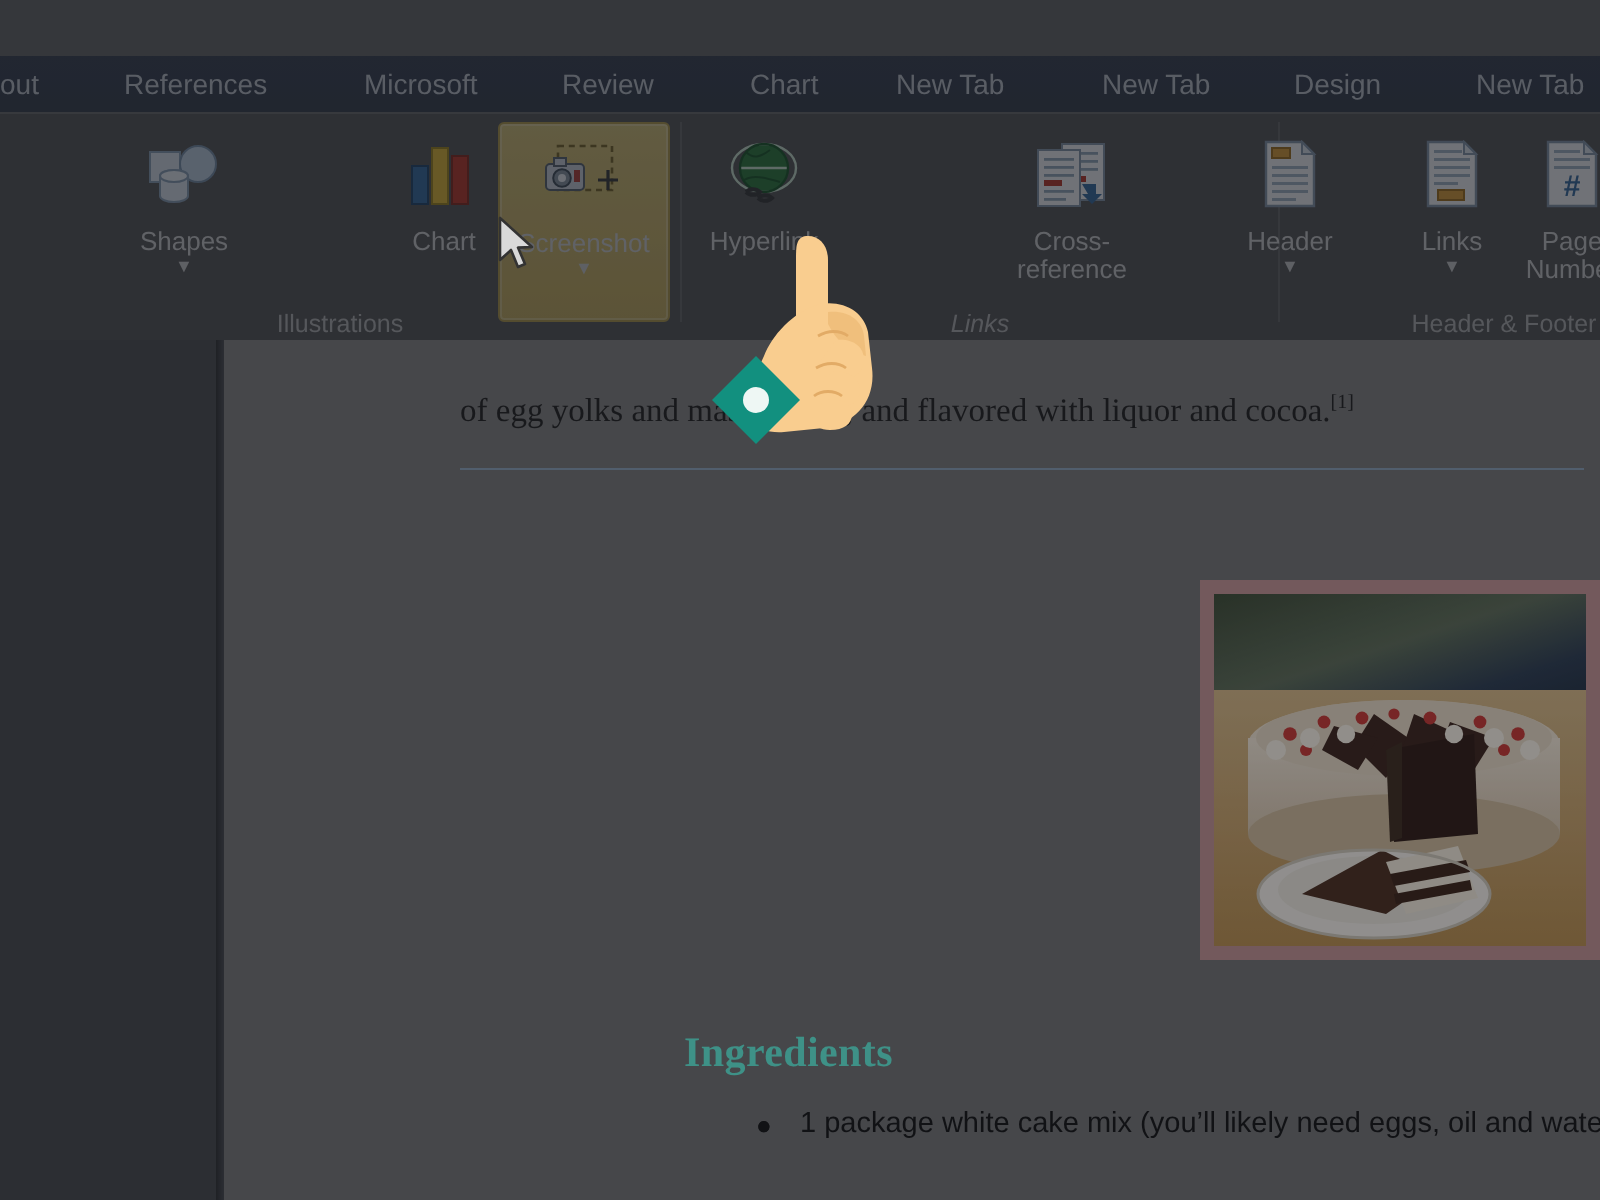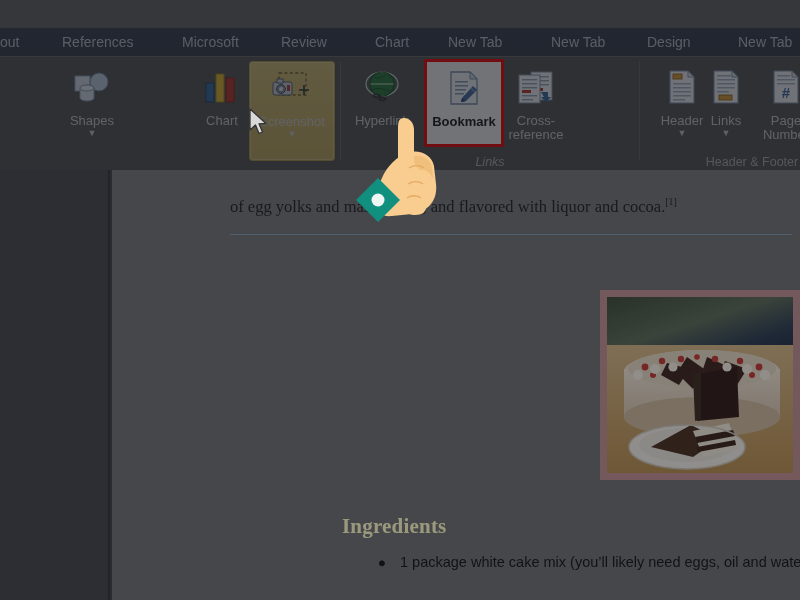--- a/index.html
+++ b/index.html
@@ -93,21 +93,21 @@
     background:#b98a8a;padding:7px;box-sizing:border-box;
   }
   .cake{
     position:relative;width:100%;height:100%;overflow:hidden;
     background:#6a5a4a;
   }
 
   .heading{
     position:absolute;left:230px;top:344px;
     font-family:"Liberation Serif", serif;
-    font-size:21px;font-weight:bold;color:#fef9c3;letter-spacing:.2px;text-align:center;
+    font-size:21px;font-weight:bold;color:#5eead4;letter-spacing:.2px;text-align:center;
   }
   .bullets{
     position:absolute;left:258px;top:378px;width:545px;
     font-size:14.5px;color:#111;line-height:29px;
   }
   .bullets .row{position:relative;padding-left:30px;white-space:nowrap;}
   .bullets .bull{
     position:absolute;left:8px;top:0;font-size:13px;color:#111;
   }
 
@@ -141,20 +141,21 @@
       <div class="tab" style="left: 448px;">New Tab</div>
       <div class="tab" style="left: 551px;">New Tab</div>
       <div class="tab" style="left: 647px;">Design</div>
       <div class="tab" style="left: 738px;">New Tab</div>
     </div>
 
   <div class="ribbon" id="ribbon">
 
   <div class="sep" style="left: 340px;"></div>
       <div class="sep" style="left: 639px;"></div>
+      <div class="grouplabel" style="left: 0px; width: 340px;">Illustrations</div>
       <div class="grouplabel" style="left: 341px; width: 298px; font-style: italic;">Links</div>
       <div class="grouplabel" style="left: 672px; width: 160px;">Header &amp; Footer</div>
       <div class="bigbtn" style="left: 58px;">
         <div class="ico">
           <svg viewBox="0 0 38 34" width="38" height="34">
             <rect x="2" y="6" width="15" height="15" fill="#dce6f0" stroke="#8ea3bb"></rect>
             <circle cx="26" cy="12" r="9" fill="#c3d4e6" stroke="#7d94ad"></circle>
             <ellipse cx="14" cy="18" rx="7" ry="3" fill="#e8eef5" stroke="#8ea3bb"></ellipse>
             <path d="M7 18 L7 28 A7 3 0 0 0 21 28 L21 18" fill="#e0e9f2" stroke="#8ea3bb"></path>
             <ellipse cx="14" cy="18" rx="7" ry="3" fill="#f0f5fa" stroke="#8ea3bb"></ellipse>
@@ -194,38 +195,20 @@
             <circle cx="17" cy="14" r="12" fill="#2f7f3f"></circle>
             <path d="M5 14 h24 M17 2 a16 12 0 0 1 0 24 a16 12 0 0 1 0 -24" fill="none" stroke="#cfe8d4" stroke-width="1.2"></path>
             <path d="M8 6 C12 10 16 8 20 5 M7 20 C12 17 18 19 25 21" fill="none" stroke="#1d5c2c" stroke-width="1"></path>
             <circle cx="17" cy="14" r="12" fill="none" stroke="#1d5c2c" stroke-width="1.2"></circle>
             <path d="M8 26 a5 5 0 0 1 7 0 a5 5 0 0 1 -7 0" fill="none" stroke="#3a3a3a" stroke-width="2"></path>
             <path d="M14 29 a5 5 0 0 1 7 0 a5 5 0 0 1 -7 0" fill="none" stroke="#3a3a3a" stroke-width="2"></path>
           </svg>
         </div>
         <div class="lbl">Hyperlink</div>
       </div>
-      <div class="bigbtn btn-highlight" style="left: 424px; top: 2px; width: 74px; height: 82px;">
-        <div class="ico">
-          <svg viewBox="0 0 34 36" width="34" height="36">
-            <path d="M4 2 L23 2 L30 9 L30 34 L4 34 Z" fill="#fafcfe" stroke="#7d93aa" stroke-width="1.3"></path>
-            <path d="M23 2 L23 9 L30 9 Z" fill="#dde7f0" stroke="#7d93aa" stroke-width="1"></path>
-            <g fill="#8aa0b6">
-              <rect x="8" y="11" width="13" height="1.5"></rect>
-              <rect x="8" y="15" width="13" height="1.5"></rect>
-              <rect x="8" y="19" width="11" height="1.5"></rect>
-              <rect x="8" y="23" width="9" height="1.5"></rect>
-            </g>
-            <path d="M15 28 L26 16 L30 20 L19 31 L14 32 Z" fill="#4a6fa8"></path>
-            <path d="M15 28 L19 31 L14 32 Z" fill="#2b4a78"></path>
-            <path d="M24 18 L28 22" stroke="#7da0d0" stroke-width="1.4"></path>
-          </svg>
-        </div>
-        <div class="lbl">Bookmark</div>
-      </div>
       <div class="bigbtn" style="left: 502px;">
         <div class="ico">
           <svg viewBox="0 0 38 34" width="38" height="34">
             <rect x="14" y="2" width="21" height="28" fill="#fbfcfd" stroke="#8a9cb0"></rect>
             <g fill="#9aadc0">
               <rect x="17" y="6" width="15" height="1.4"></rect>
               <rect x="17" y="10" width="15" height="1.4"></rect>
               <rect x="17" y="14" width="15" height="1.4"></rect>
             </g>
             <rect x="17" y="18" width="9" height="3" fill="#c0392b"></rect>
@@ -236,21 +219,21 @@
               <rect x="5" y="17" width="15" height="1.4"></rect>
               <rect x="5" y="25" width="15" height="1.4"></rect>
               <rect x="5" y="29" width="11" height="1.4"></rect>
             </g>
             <rect x="5" y="20" width="9" height="3" fill="#c0392b"></rect>
             <path d="M24 22 l7 0 l0 5 l3 0 l-5 5 l-5 -5 l3 0 z" fill="#3a6ea5"></path>
           </svg>
         </div>
         <div class="lbl">Cross-reference</div>
       </div>
-      <div class="bigbtn" style="left: 648px;">
+      <div class="bigbtn" style="left: 611px;">
         <div class="ico">
           <svg viewBox="0 0 30 34" width="30" height="34">
             <path d="M3 1 L21 1 L27 7 L27 33 L3 33 Z" fill="#fbfcfd" stroke="#8a9cb0" stroke-width="1.2"></path>
             <path d="M21 1 L21 7 L27 7 Z" fill="#e2eaf2" stroke="#8a9cb0"></path>
             <rect x="6" y="4" width="9" height="5" fill="#e3a33a" stroke="#a8761e"></rect>
             <g fill="#a7b9cb">
               <rect x="6" y="13" width="18" height="1.5"></rect>
               <rect x="6" y="17" width="18" height="1.5"></rect>
               <rect x="6" y="21" width="18" height="1.5"></rect>
               <rect x="6" y="25" width="18" height="1.5"></rect>

